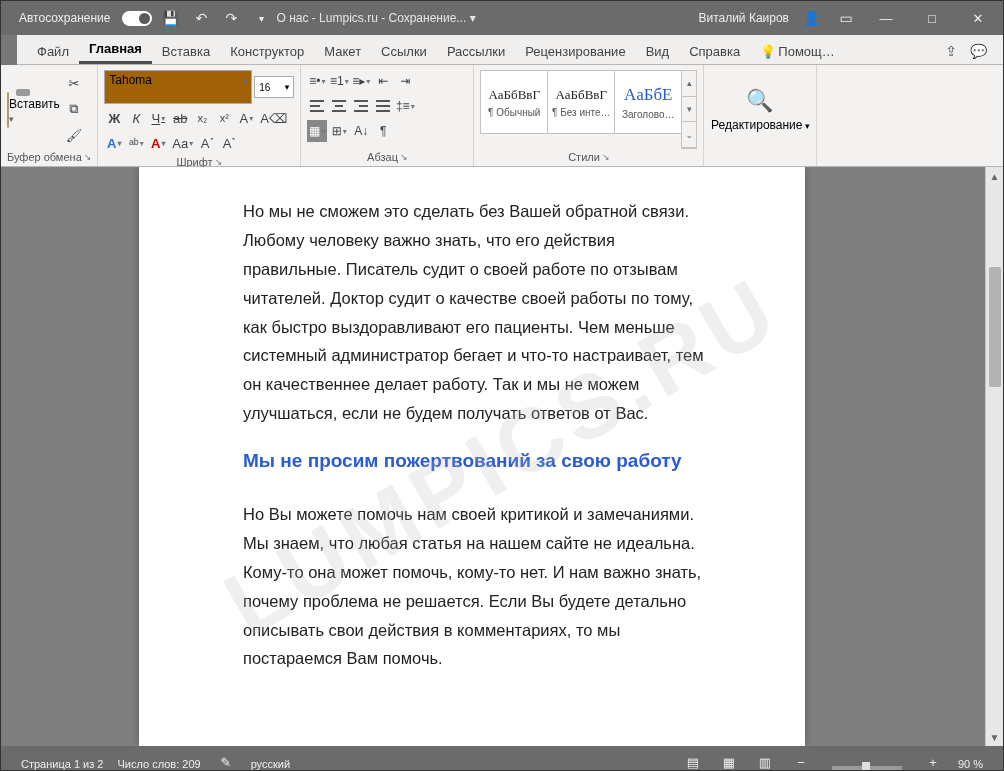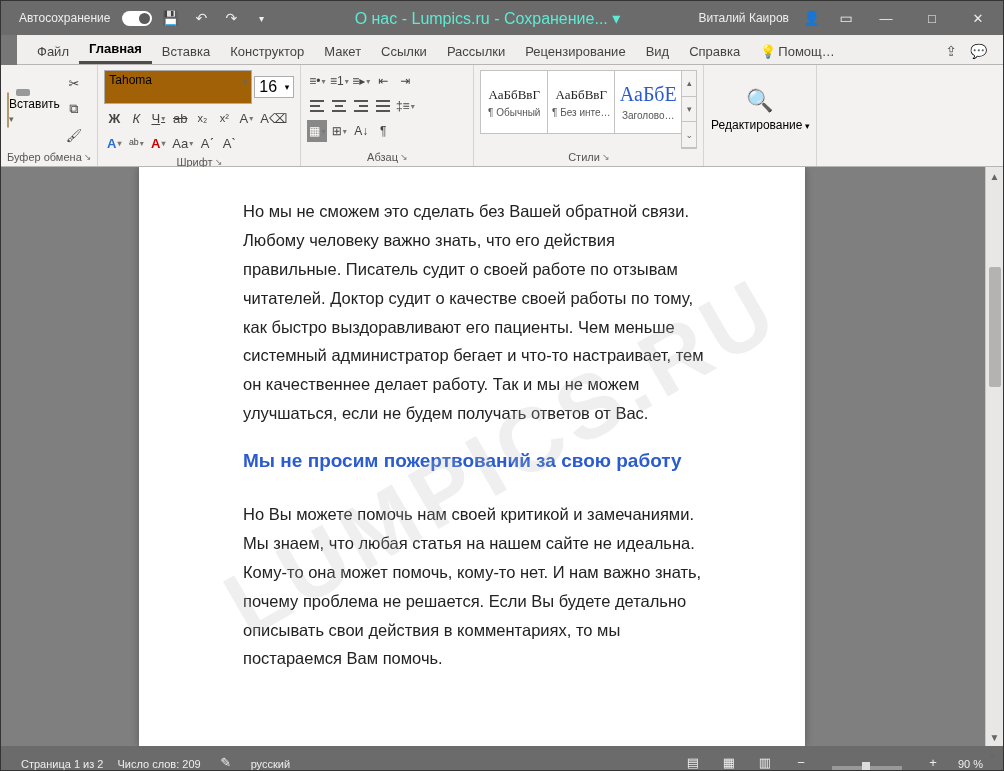--- a/index.html
+++ b/index.html
@@ -3,21 +3,21 @@
 <meta charset="utf-8">
 <style>
 * { margin:0; padding:0; box-sizing:border-box; font-family:"Segoe UI",Tahoma,sans-serif; }
 body { background:#fff; }
 .window { width:1004px; height:771px; background:#777; border:1px solid #333; position:relative; display:flex; flex-direction:column; overflow:hidden; }
 .titlebar { height:34px; background:#6b6b6b; display:flex; align-items:center; color:#eee; font-size:12px; padding:0 4px; }
 .titlebar .autosave { margin:0 8px 0 14px; }
 .toggle { width:30px; height:15px; background:#fff; border-radius:8px; display:inline-block; vertical-align:middle; position:relative; margin:0 4px; }
 .toggle::after { content:""; width:11px; height:11px; background:#5a5a5a; border-radius:50%; position:absolute; top:2px; right:2px; }
 .titlebar .tbtn { width:26px; height:26px; display:flex; align-items:center; justify-content:center; margin:0 2px; color:#eee; font-size:14px; }
-.titlebar .center { flex:1; text-align:center; font-size:16px; color:#5eead4; }
+.titlebar .center { flex:1; text-align:left; font-size:12px; color:#e5e5e5; }
 .titlebar .right { display:flex; align-items:center; gap:4px; }
 .titlebar .user { font-size:12px; margin-right:4px; }
 .winbtn { width:42px; height:30px; display:flex; align-items:center; justify-content:center; color:#eee; font-size:13px; }
 .tabs { height:30px; background:#f0efee; display:flex; align-items:flex-end; border-bottom:1px solid #b8b6b4; padding:0 10px;margin-left:16px; }
 .tabs .tab { padding:6px 10px 5px; font-size:13px; color:#444; }
 .tabs .tab.active { color:#000; border-bottom:3px solid #4d4d4d; font-weight:600; }
 .tabs .spacer { flex:1; }
 .tabs .ricon { width:28px; height:26px; display:flex; align-items:center; justify-content:center; font-size:14px; color:#555; }
 .ribbon { background:#f4f2f1; border-bottom:1px solid #b8b6b4; display:flex; height:102px; }
 .group { border-right:1px solid #d6d4d2; padding:2px 6px 0; display:flex; flex-direction:column; position:relative; }
@@ -30,41 +30,41 @@
 .clip-icon::before { content:""; position:absolute; top:-4px; left:8px; width:14px; height:7px; background:#999; border-radius:2px; }
 .clip-label { font-size:12px; margin-top:2px; }
 .clip-label::after { content:" ▾"; font-size:9px; color:#666; }
 .clip-side { display:flex; flex-direction:column; justify-content:space-around; }
 .mini { width:22px; height:22px; display:flex; align-items:center; justify-content:center; font-size:13px; color:#444; }
 
 .font-body { flex-direction:column; gap:3px; width:190px; }
 .row { display:flex; gap:2px; align-items:center; }
 .font-name { flex:1; height:22px; border:1px solid #adadad; background:#a16207; font-size:12px; padding:16px 4px; display:flex; align-items:flex-end; }
 .font-name::after { content:"▾"; margin-left:auto; font-size:9px; color:#666; }
-.font-size { width:40px; height:22px; border:1px solid #adadad; background:#fff; font-size:16px; padding:0 4px; display:flex; align-items:center; }
+.font-size { width:40px; height:22px; border:1px solid #adadad; background:#fff; font-size:10px; padding:0 4px; display:flex; align-items:center; }
 .font-size::after { content:"▾"; margin-left:auto; font-size:9px; }
 .fbtn { min-width:20px; height:22px; display:flex; align-items:center; justify-content:center; font-size:13px; color:#444; padding:0 2px; }
 .fbtn.dd::after { content:"▾"; font-size:8px; margin-left:1px; color:#777; }
 .bold { font-weight:bold; }
 .ital { font-style:italic; }
 .under { text-decoration:underline; }
 .strike { text-decoration:line-through; }
 .sub { font-size:11px; }
 .colorA { color:#c00; font-weight:bold; }
 
 .para-body { flex-direction:column; gap:3px; width:160px; }
 .pbtn { width:20px; height:22px; display:flex; align-items:center; justify-content:center; font-size:12px; color:#444; }
 .pbtn.dd::after { content:"▾"; font-size:8px; margin-left:1px; color:#777; }
 .align-icon { width:14px; height:12px; display:flex; flex-direction:column; justify-content:space-between; }
 .align-icon span { height:2px; background:#555; display:block; }
 
 .styles-body { gap:0; }
 .style-box { width:68px; height:64px; border:1px solid #c5c3c1; background:#fff; display:flex; flex-direction:column; align-items:center; justify-content:center; font-size:11px; margin-right:-1px; }
 .style-box .preview { font-size:13px; color:#222; margin-bottom:4px; font-family:Tahoma; }
-.style-box.blue .preview { color:#2a5bd0; font-size:20px; }
+.style-box.blue .preview { color:#2a5bd0; font-size:17px; }
 .style-box .lbl { font-size:10px; color:#555; white-space:nowrap; overflow:hidden; width:100%; text-align:center; padding:0 2px; }
 .style-scroll { width:16px; display:flex; flex-direction:column; border:1px solid #c5c3c1; }
 .style-scroll div { flex:1; display:flex; align-items:center; justify-content:center; font-size:9px; color:#666; border-bottom:1px solid #c5c3c1; }
 
 .vert-btn { display:flex; flex-direction:column; align-items:center; justify-content:center; width:100px; gap:4px; }
 .vert-btn .icon { font-size:22px; }
 .vert-btn .lbl { font-size:12px; text-align:center; }
 .vert-btn .lbl::after { content:""; }
 .vert-btn.dd .lbl::after { content:" ▾"; font-size:9px; }
 .mic-icon { width:18px; height:26px; background:#3b78d8; border-radius:9px 9px 4px 4px; position:relative; }

